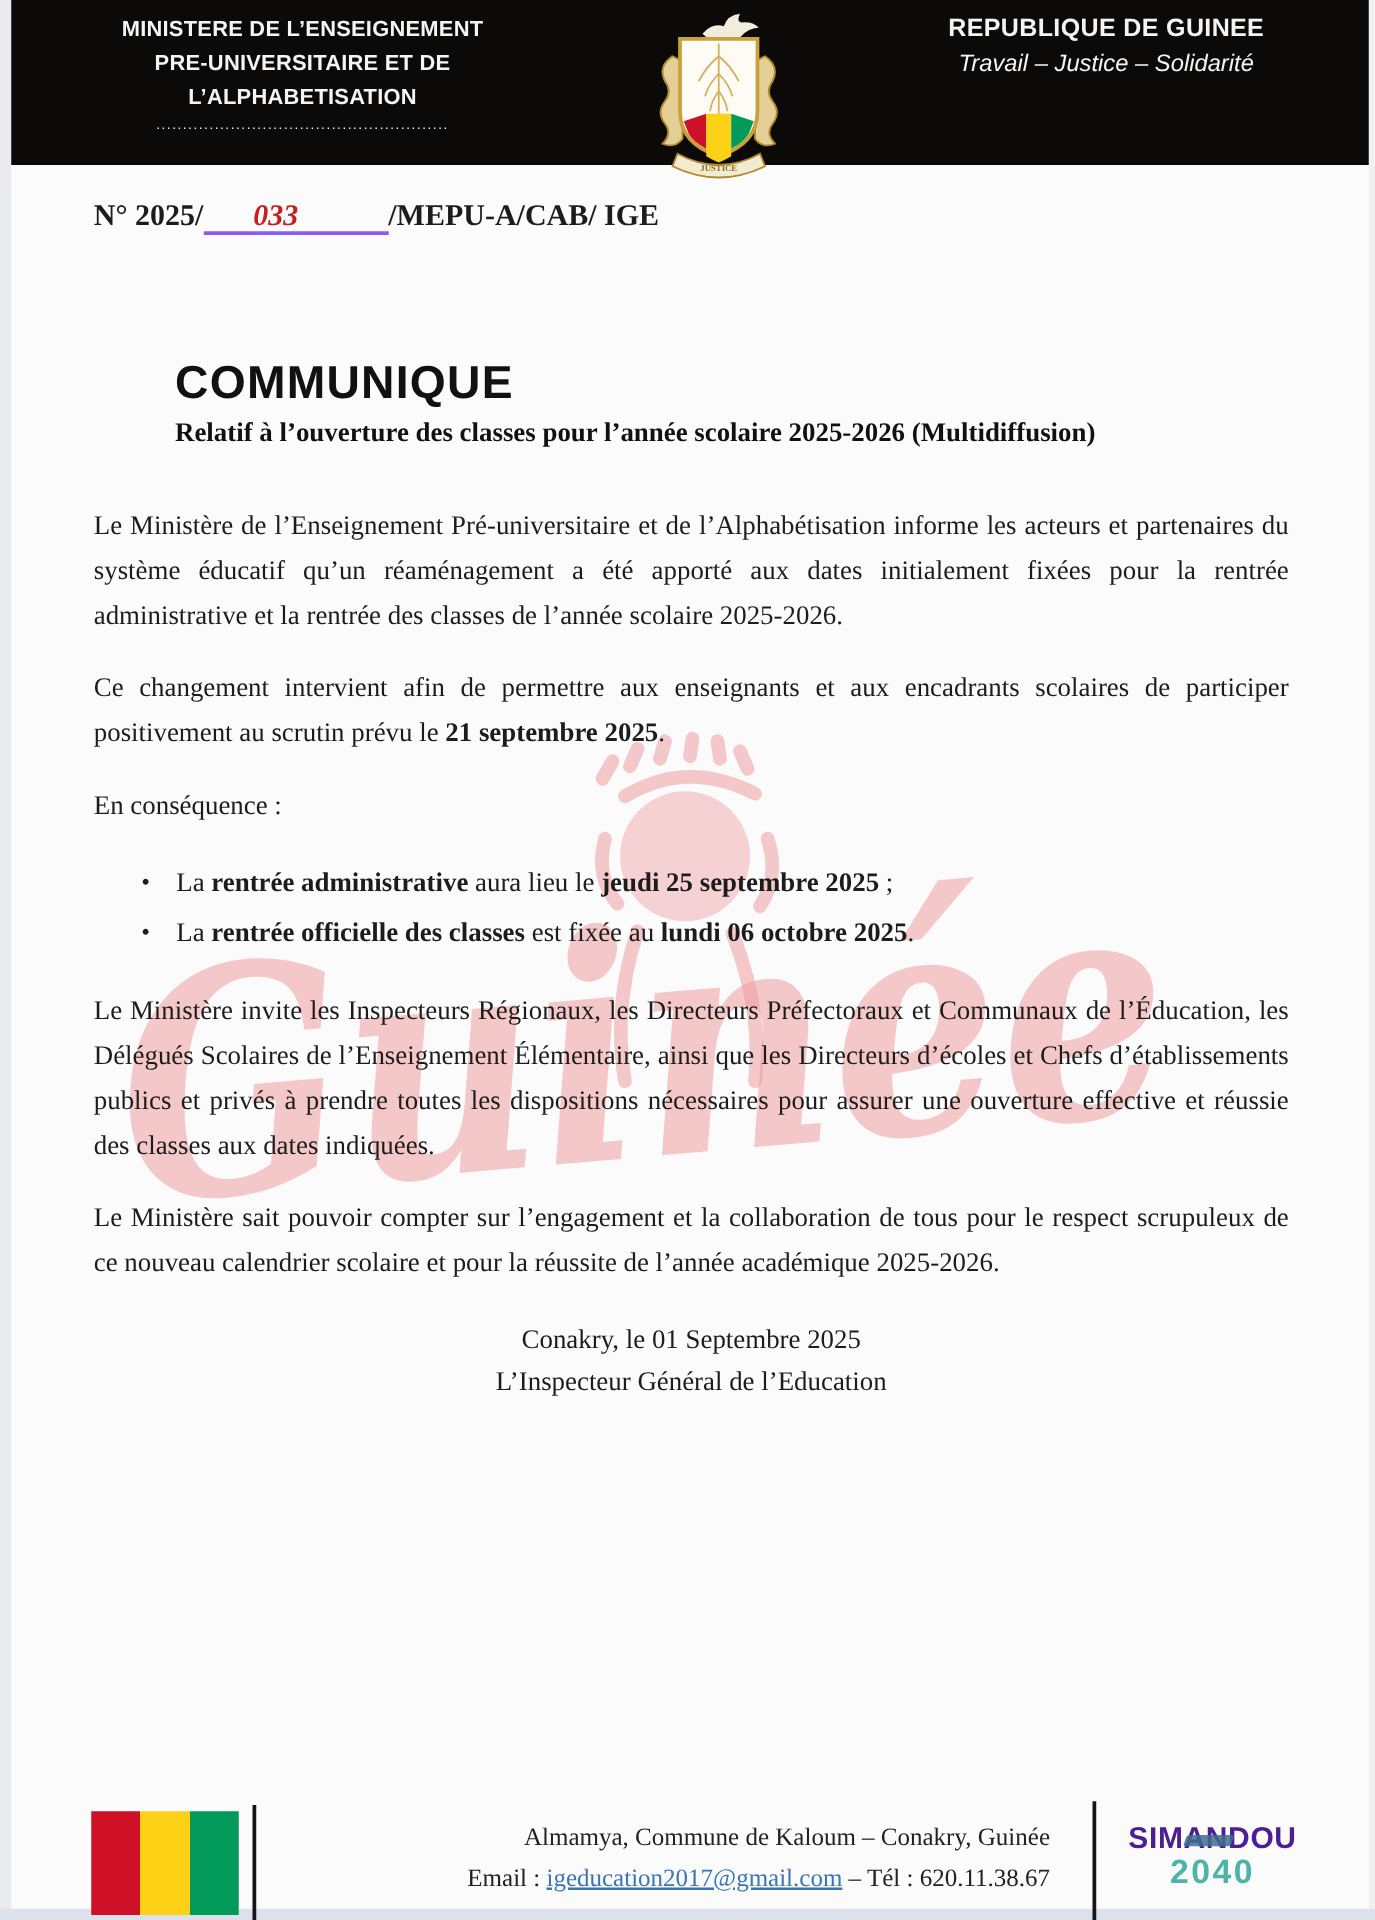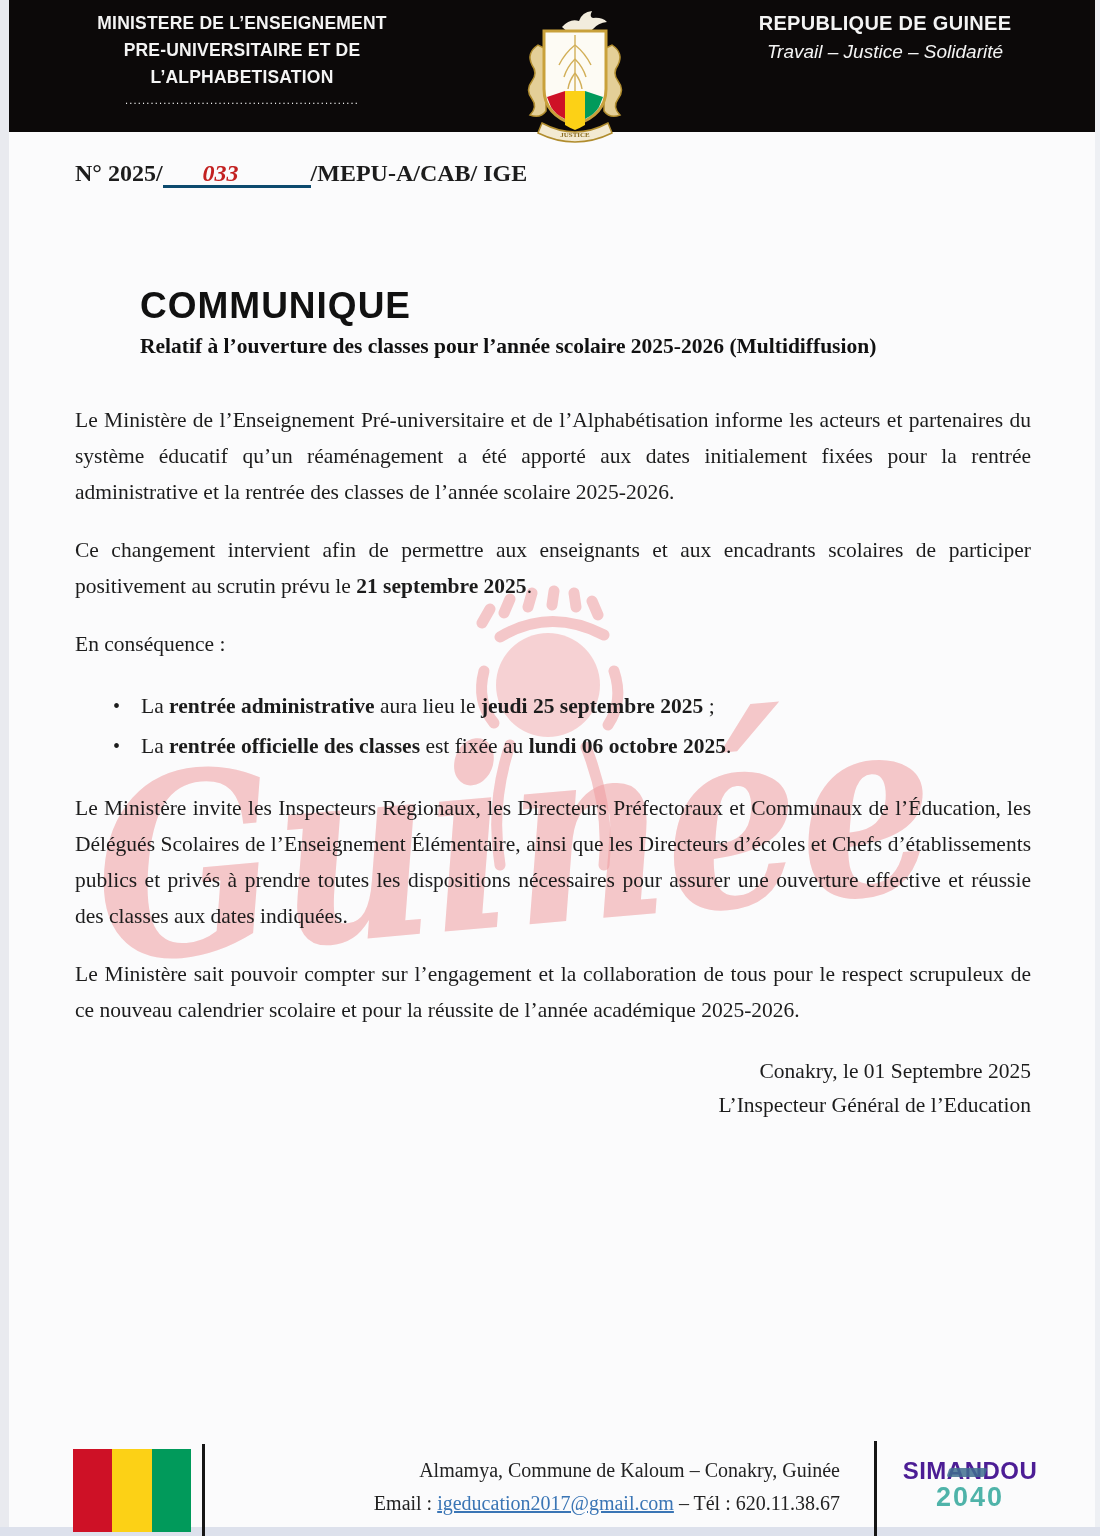--- a/index.html
+++ b/index.html
@@ -27,21 +27,21 @@
   .hdr-right{position:absolute;right:45px;top:12px;width:330px;text-align:center;}
   .hdr-republic{font-size:20px;font-weight:600;letter-spacing:.3px;}
   .hdr-motto{font-size:19px;font-style:italic;margin-top:6px;}
   .emblem{position:absolute;left:505px;top:5px;width:122px;height:142px;}
 
   
   .ref-line{
     position:absolute;left:75px;top:160px;
     font-size:24px;font-weight:bold;white-space:nowrap;
   }
-  .ref-blank{display:inline-block;border-bottom:3px solid #0c4a6e;line-height:1;}
+  .ref-blank{display:inline-block;border-bottom:3px solid #8b5cf6;line-height:1;}
   .ref-gap-a{display:inline-block;width:40px;}
   .ref-gap-b{display:inline-block;width:72px;}
   .ref-num{color:#c32121;font-style:italic;font-weight:bold;}
 
   
   .doc-title{
     position:absolute;left:140px;top:285px;
     font-family:"Liberation Sans", sans-serif;
     font-weight:900;font-size:37px;letter-spacing:1px;color:#111;
   }
@@ -57,21 +57,21 @@
   .content{
     position:absolute;left:75px;top:402px;width:956px;z-index:1;
     font-size:21.5px;line-height:36px;text-align:justify;
   }
   .content p{margin:0 0 22px 0;}
   .b{font-weight:bold;}
   .consequence{margin-bottom:24px !important;}
   ul.dates{list-style:none;margin:0 0 24px 0;padding:0 0 0 66px;}
   ul.dates li{position:relative;line-height:40px;text-align:left;}
   ul.dates li::before{content:"•";position:absolute;left:-28px;top:0;font-size:20px;}
-  .signature{margin-top:26px;text-align:right;line-height:34px;}
+  .signature{margin-top:26px;text-align:center;line-height:34px;}
 
   
   .flag{position:absolute;left:73px;top:1449px;width:118px;height:83px;display:flex;}
   .flag div{flex:1;}
   .flag .r{background:#ce1126;}
   .flag .y{background:#fcd116;}
   .flag .g{background:#019a5b;}
   .vline{position:absolute;width:3px;background:#161616;}
   .vline.one{left:202px;top:1444px;height:93px;}
   .vline.two{left:874px;top:1441px;height:96px;}

